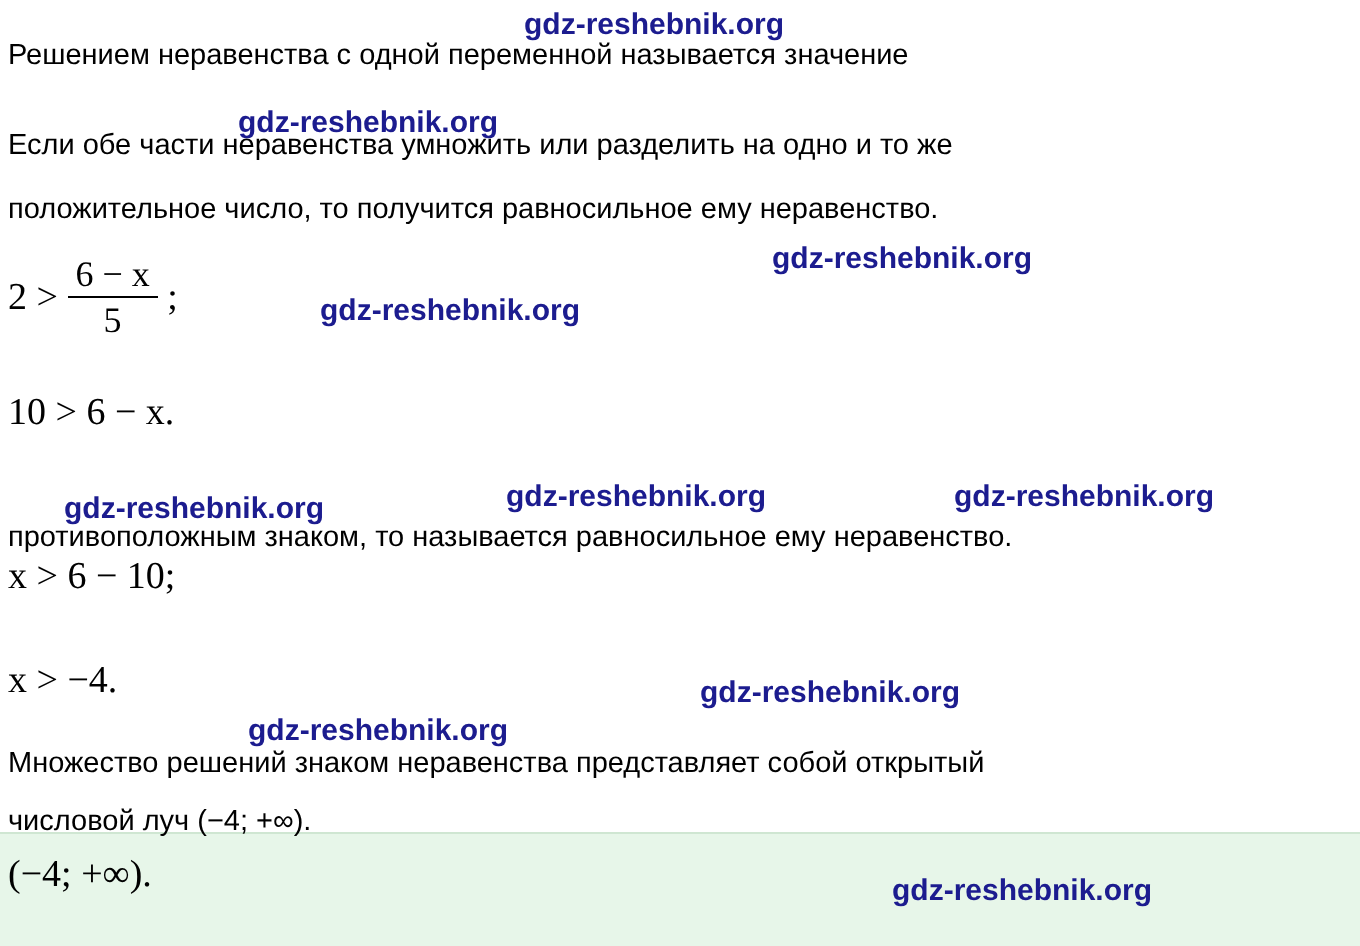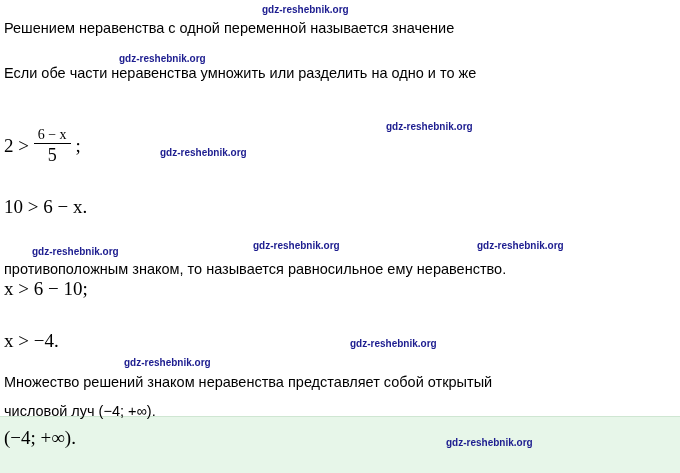--- a/index.html
+++ b/index.html
@@ -17,21 +17,21 @@
   .page {
     position: relative;
     width: 680px;
     height: 473px;
   }
   .wm {
     position: absolute;
     color: #1c1c8f;
     font-family: "Liberation Sans", sans-serif;
     font-weight: bold;
-    font-size: 10px;
+    font-size: 15px;
     white-space: nowrap;
     letter-spacing: 0px;
   }
   .line {
     position: absolute;
     color: #000000;
     font-family: "Liberation Sans", sans-serif;
     font-size: 14.5px;
     white-space: nowrap;
   }
@@ -45,21 +45,21 @@
   .frac {
     display: inline-block;
     vertical-align: middle;
     text-align: center;
     position: relative;
     top: -1px;
   }
   .frac .num {
     display: block;
     padding: 0 4px;
-    font-size: 14px;
+    font-size: 18px;
     line-height: 1.15;
   }
   .frac .den {
     display: block;
     border-top: 1.5px solid #000;
     padding: 0 4px;
     font-size: 18px;
     line-height: 1.25;
   }
   .greenbar {
@@ -85,20 +85,21 @@
 <body>
 
 <div class="page">
 
   <div class="greenbar">
     <span class="greenbar-text">(−4;  +∞).</span>
   </div>
 
   <div class="line" style="left:4px; top:20px;">Решением неравенства с одной переменной называется значение</div>
   <div class="line" style="left:4px; top:65px;">Если обе части неравенства умножить или разделить на одно и то же</div>
+  <div class="line" style="left:4px; top:97px;">положительное число, то получится равносильное ему неравенство.</div>
   <div class="line" style="left:4px; top:261px;">противоположным знаком, то называется равносильное ему неравенство.</div>
   <div class="line" style="left:4px; top:374px;">Множество решений знаком неравенства представляет собой открытый</div>
   <div class="line" style="left:4px; top:403px;">числовой луч (−4;  +∞).</div>
 
   <div class="math" style="left:4px; top:128px;">
     <span>2  &gt;</span>
     <span class="frac">
       <span class="num">6 − x</span>
       <span class="den">5</span>
     </span>

